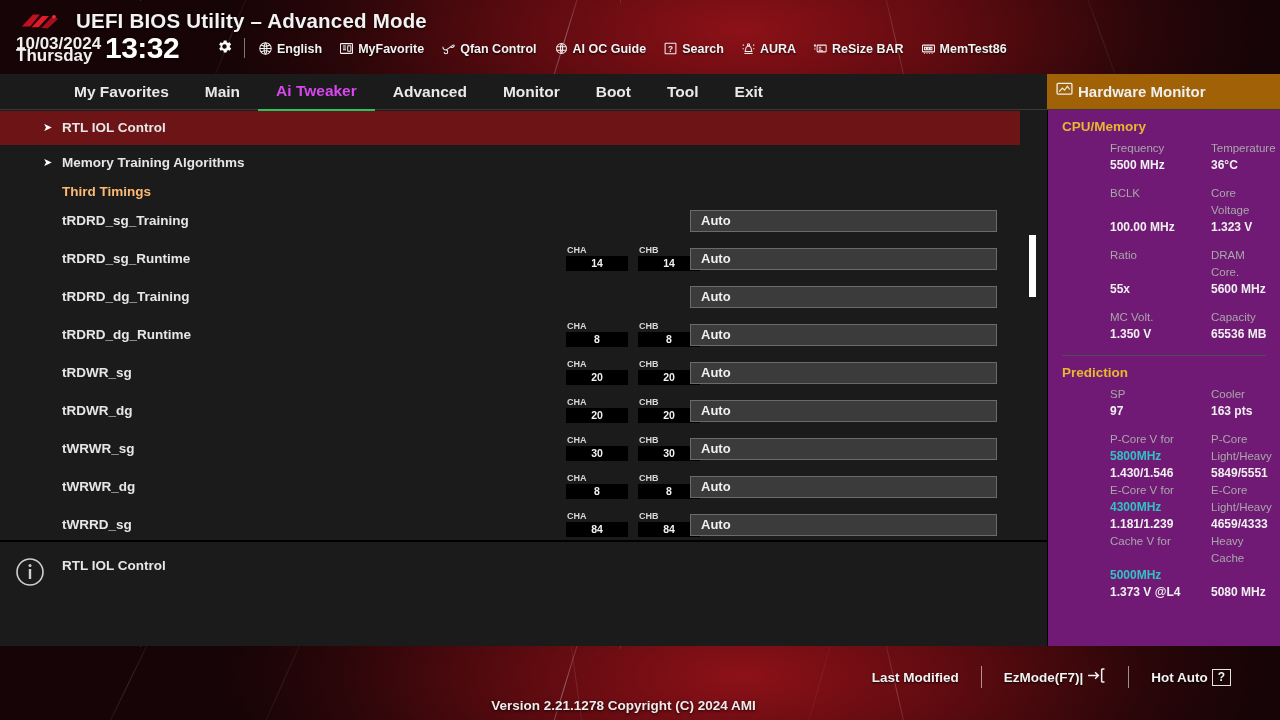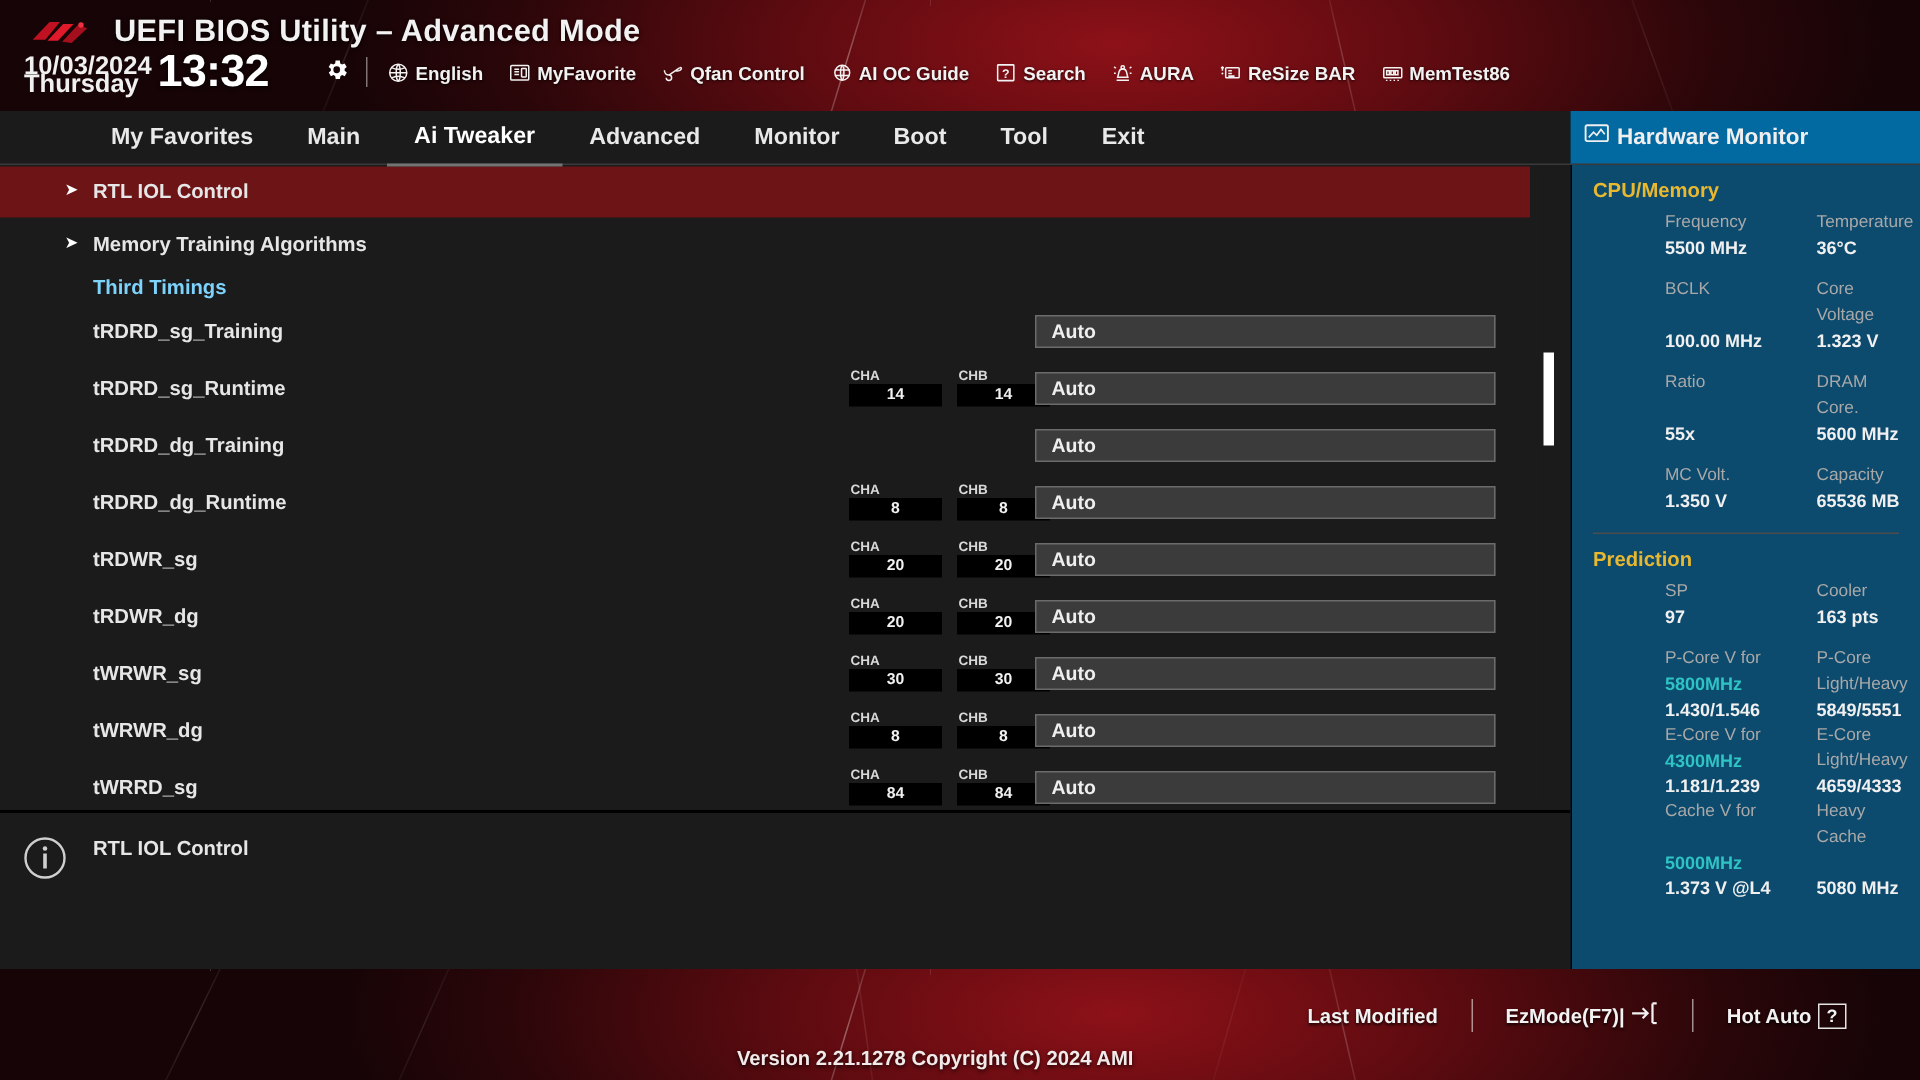--- a/index.html
+++ b/index.html
@@ -61,44 +61,44 @@
   #navbar {
     position: absolute; top: 74px; left: 0; width: 1047px; height: 36px;
     background: #1b1b1b; z-index: 6;
     border-bottom: 1px solid #3a3a3a;
   }
   #navtabs { display: flex; align-items: center; height: 36px; padding-left: 56px; gap: 0; }
   .navtab {
     font-size: 15.5px; font-weight: bold; color: #e9e9e9; cursor: pointer;
     padding: 0 18px; line-height: 36px; white-space: nowrap;
   }
-  .navtab.active { color: #ffffff; border-bottom: 2px solid #737373; }
+  .navtab.active { color: #d946ef; border-bottom: 2px solid #22c55e; }
 
   
   #hwhead {
     position: absolute; top: 74px; left: 1047px; width: 233px; height: 36px;
-    background: #0369a1; z-index: 6; display: flex; align-items: center; gap: 5px; padding-left: 9px;
+    background: #a16207; z-index: 6; display: flex; align-items: center; gap: 5px; padding-left: 9px;
     border-bottom: 1px solid #3a3a3a;
   }
   #hwhead .lbl { font-size: 15px; font-weight: bold; color: #efefef; }
 
   
   #content {
     position: absolute; top: 110px; left: 0; width: 1047px; height: 430px;
     background: #1b1b1b; overflow: hidden; z-index: 4;
   }
   .row { position: absolute; left: 0; width: 1020px; height: 34px; }
   .row.sel { background: #6d1417; }
   .arrow { position: absolute; left: 43px; top: 11px; font-size: 11px; color: #ffffff; line-height: 11px; }
   .row.sel .arrow { color: #ffffff; }
   .rlabel {
     position: absolute; left: 62px; top: 0; height: 34px; line-height: 34px;
     font-size: 13.5px; font-weight: bold; color: #e6e6e6; white-space: nowrap;
   }
-  .rlabel.dim { color: #7dd3fc; }
+  .rlabel.dim { color: #fdba74; }
 
   
   .chgroup { position: absolute; top: 3px; }
   .chcell { position: absolute; width: 62px; }
   .chcell .cap { font-size: 9px; font-weight: bold; color: #d8d8d8; display: block; line-height: 11px; padding-left: 1px; }
   .chcell .val {
     display: block; height: 15px; line-height: 15px; text-align: center;
     background: #000000; font-size: 10.5px; font-weight: bold; color: #f1f1f1;
   }
   .cha { left: 0; }
@@ -123,21 +123,21 @@
     background: #1b1b1b; border-top: 2px solid #000; z-index: 4;
   }
   #info-icon { position: absolute; left: 16px; top: 16px; width: 28px; height: 28px; }
   #helptext {
     position: absolute; left: 62px; top: 16px; font-size: 13.5px; font-weight: bold; color: #e6e6e6;
   }
 
   
   #hwmon {
     position: absolute; top: 110px; left: 1047px; width: 233px; height: 536px;
-    background: #0c4a6e; border-left: 1px solid #000; z-index: 4;
+    background: #701a75; border-left: 1px solid #000; z-index: 4;
     padding: 0 14px; overflow: hidden;
   }
   .hw-sect { font-size: 13.5px; font-weight: bold; color: #e8b830; margin-top: 9px; margin-bottom: 6px; }
   .hw-grid { display: grid; grid-template-columns: 101px 1fr; row-gap: 0; margin-left: 48px; }
   .hw-k { font-size: 11.5px; color: #a8a8a8; line-height: 17px; }
   .hw-v { font-size: 12px; font-weight: bold; color: #f0f0f0; line-height: 17px; }
   .hw-v.teal { color: #2fc4c4; }
   .hw-gap { height: 11px; grid-column: 1 / -1; }
   .hw-divider { height: 1px; background: #4d4d4d; margin: 12px 0 0 0; }
 

